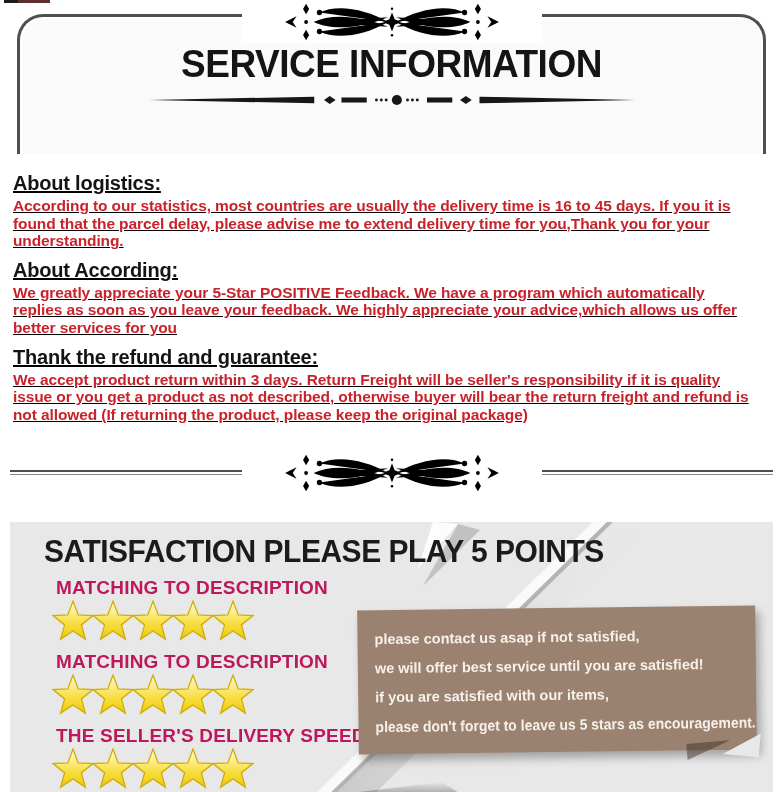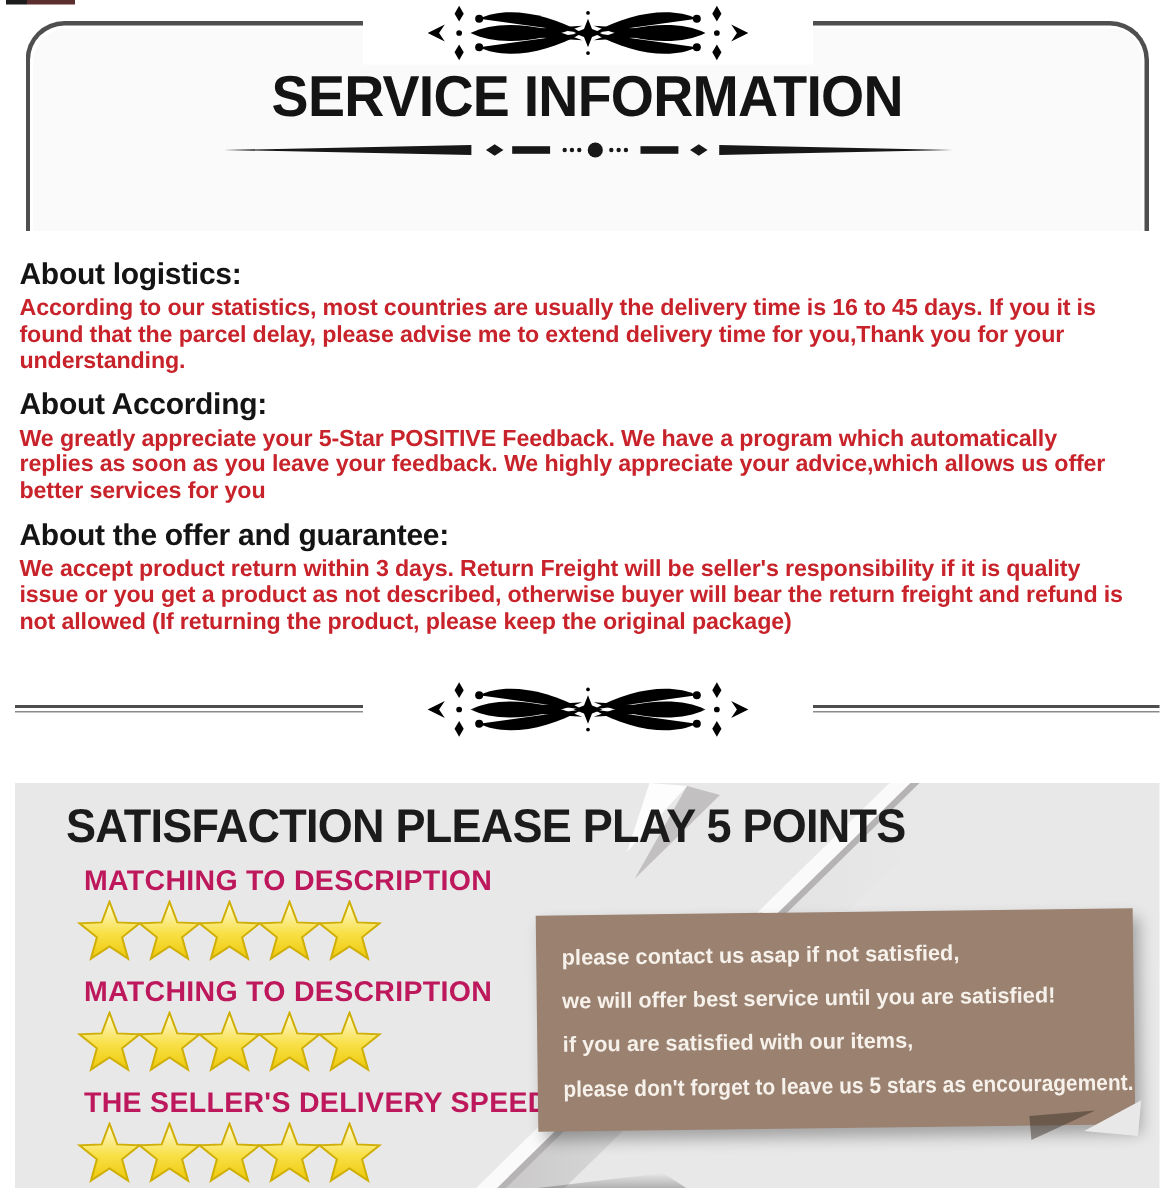--- a/index.html
+++ b/index.html
@@ -31,21 +31,21 @@
   .flourish{display:block;}
   .flourish-top{position:absolute;top:1px;left:50%;transform:translateX(-50%);
     width:300px;height:42px;background:#ffffff;padding:0 6px;z-index:3;}
   .page-title{position:absolute;left:0;right:0;top:44px;text-align:center;
     font-size:37px;font-weight:bold;letter-spacing:-0.5px;color:var(--heading-text);
     transform:scaleY(1.04);z-index:2;}
   .title-divider{position:absolute;top:92px;left:50%;transform:translateX(-50%);
     width:486px;height:16px;z-index:2;}
   .title-divider .f{fill:var(--ornament);}
   
-  .policies{position:absolute;top:172px;left:13px;right:28px;}
+  .policies{position:absolute;top:172px;left:13px;right:28px;text-decoration:underline;}
   .policy-heading{font-size:20px;font-weight:800;color:var(--heading-text);
     letter-spacing:-0.2px;margin:0 0 2px;}
   .policy-body{font-size:15.5px;font-weight:700;line-height:17.6px;
     color:var(--red-text);letter-spacing:-0.1px;margin:0 0 9px;}
   
   .mid-divider{position:absolute;top:450px;left:0;width:100%;height:46px;}
   .rule{position:absolute;top:20px;width:292px;height:5px;
     border-top:2px solid #4d4d4d;border-bottom:1px solid #8a8a8a;}
   .rule.left{left:10px;} .rule.right{right:10px;}
   .flourish-mid{position:absolute;top:2px;left:50%;transform:translateX(-50%);
@@ -141,21 +141,21 @@
   <rect class="f" x="286" y="5.4" width="26" height="5.2"></rect>
   <path class="f" d="M320,8 l6,-4 6,4 -6,4 Z"></path>
   <polygon class="f" points="340,4.6 340,11.4 500,8"></polygon>
 </svg>
 
 <div class="policies">
   <div class="policy-heading">About logistics:</div>
   <p class="policy-body">According to our statistics, most countries are usually the delivery time is 16 to 45 days. If you it is found that the parcel delay, please advise me to extend delivery time for you,Thank you for your understanding.</p>
   <div class="policy-heading">About According:</div>
   <p class="policy-body">We greatly appreciate your 5-Star POSITIVE Feedback. We have a program which automatically replies as soon as you leave your feedback. We highly appreciate your advice,which allows us offer better services for you</p>
-  <div class="policy-heading">About the offer and guarantee:</div>
+  <div class="policy-heading">Thank the refund and guarantee:</div>
   <p class="policy-body">We accept product return within 3 days. Return Freight will be seller's responsibility if it is quality issue or you get a product as not described, otherwise buyer will bear the return freight and refund is not allowed (If returning the product, please keep the original package)</p>
 </div>
 
 <div class="mid-divider">
   <div class="rule left"></div>
   <div class="rule right"></div>
   <svg class="flourish flourish-mid" viewBox="0 0 300 44" preserveAspectRatio="xMidYMid meet">
     <use href="#flr"></use>
     <use href="#flr" transform="matrix(-1,0,0,1,300,0)"></use>
     <use href="#flr-center"></use>

